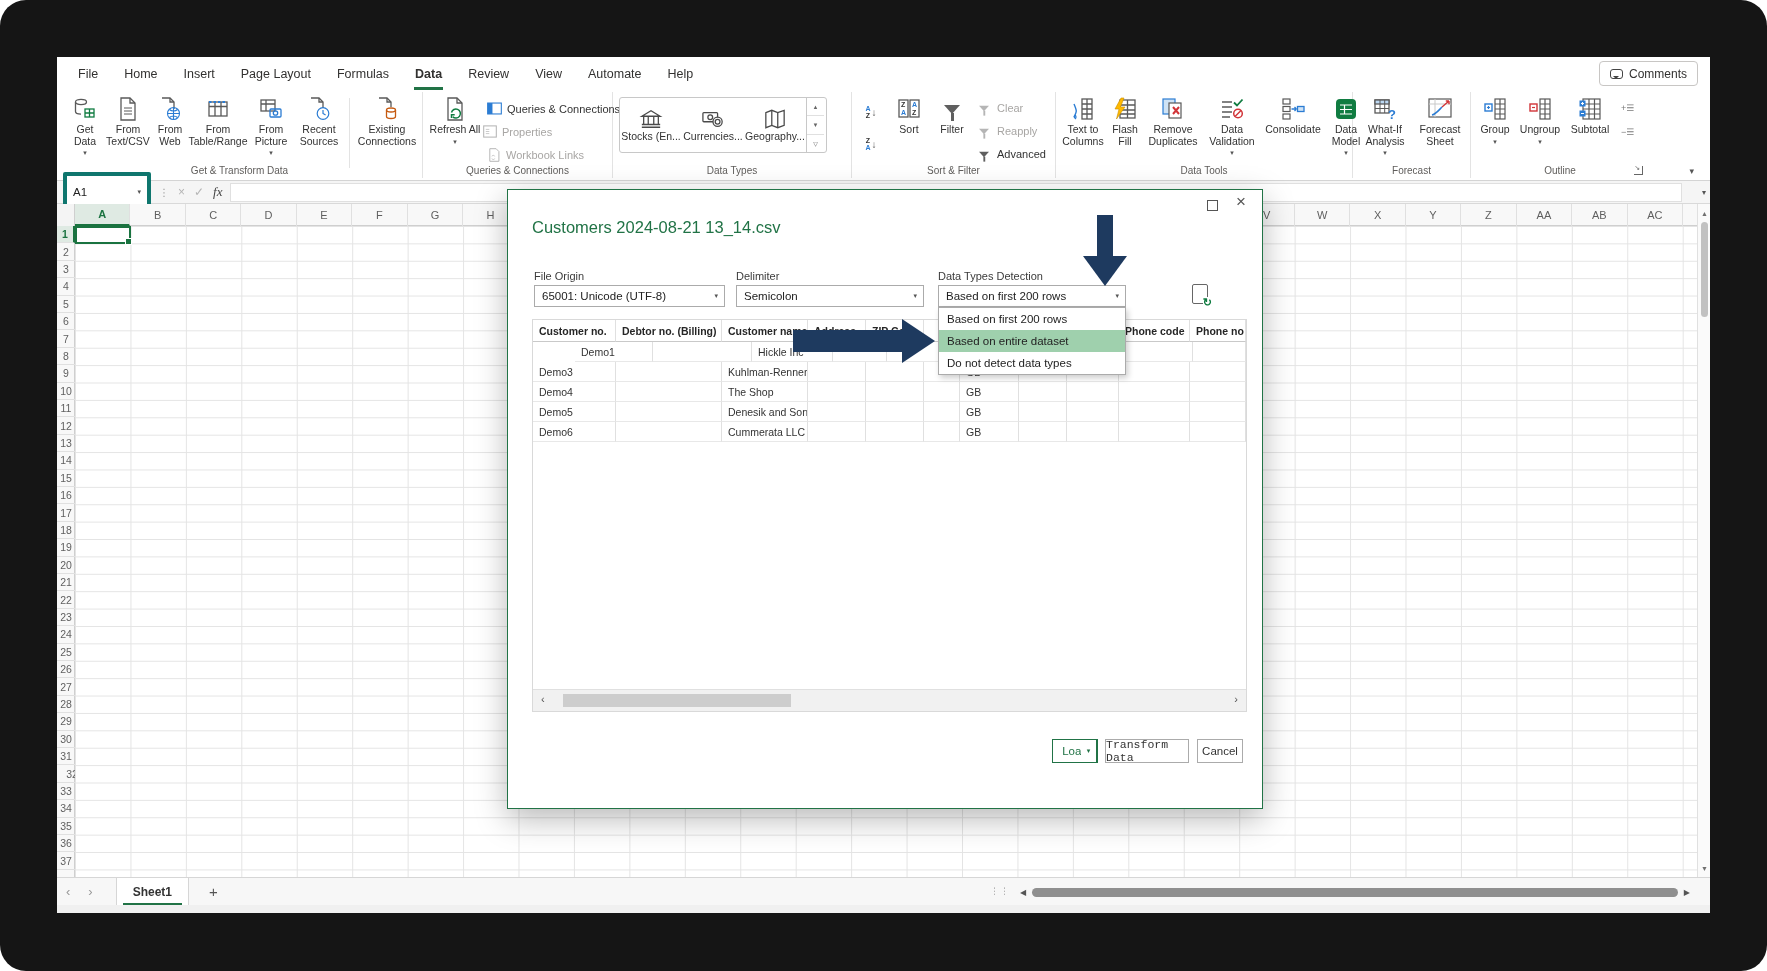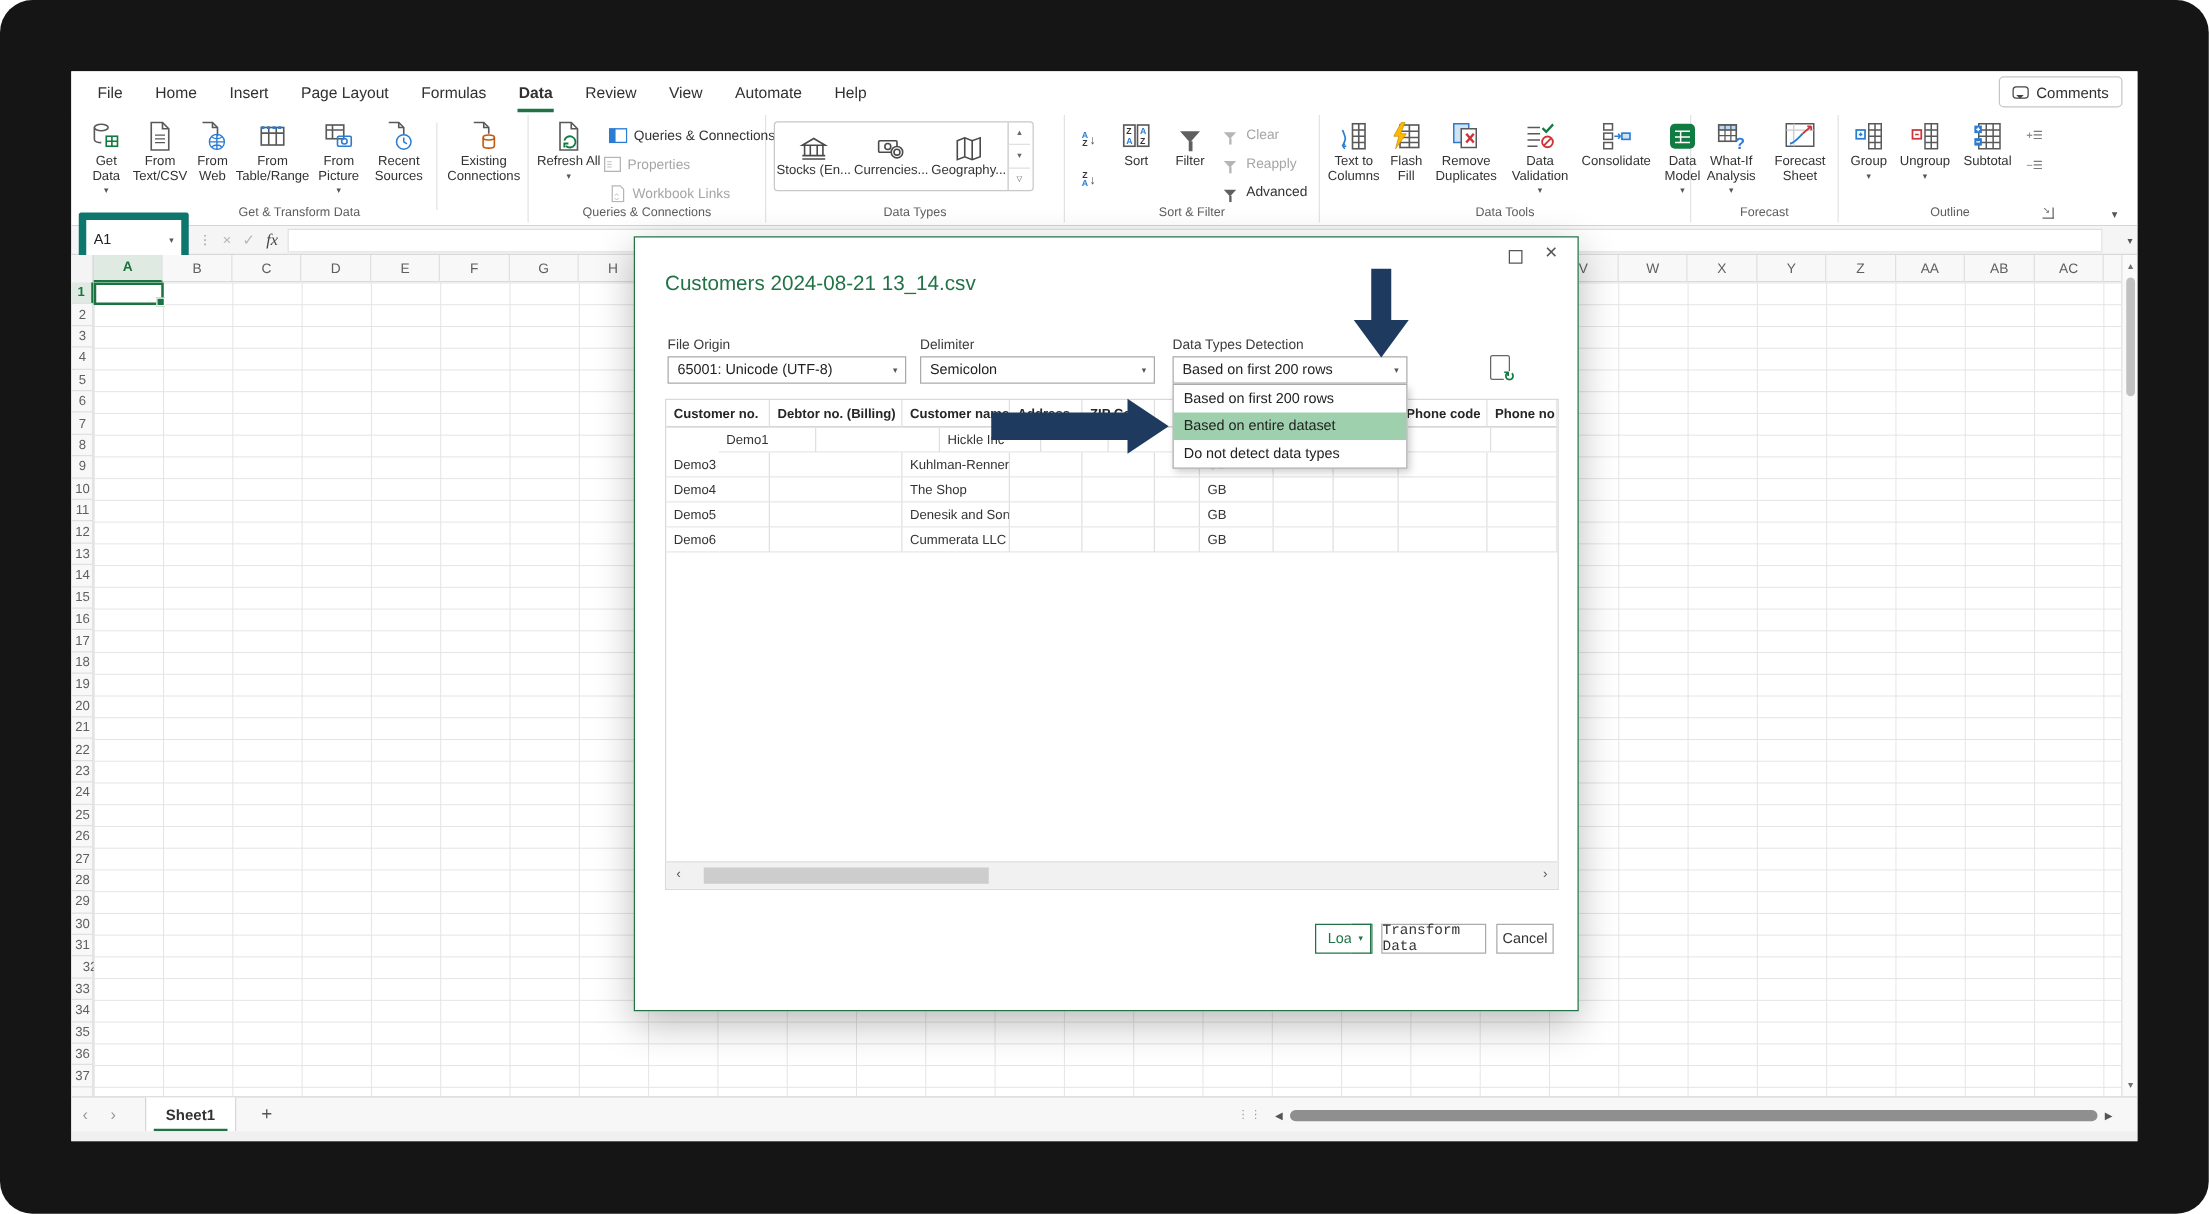--- a/index.html
+++ b/index.html
@@ -36,21 +36,21 @@
   .azletters { font-size:7px; font-weight:bold; line-height:7px; color:#2b7cd3; text-align:center; }
   .azletters b { color:#333; }
   .funnel { width:0; height:0; border-left:8px solid transparent; border-right:8px solid transparent; border-top:9px solid #5f5f5f; position:relative; }
   .funnel::after { content:""; position:absolute; left:-1.5px; top:-1px; width:3px; height:8px; background:#5f5f5f; }
   .funnel.sm { transform:scale(0.62); }
   .funnel.gray { border-top-color:#b5b5b5; } .funnel.gray::after { background:#b5b5b5; }
   .tinybox { font-size:9px; color:#7a7a7a; line-height:9px; }
 
   
   .fbar { position:absolute; left:0; top:124px; right:0; height:23px; background:#f5f5f5; display:flex; align-items:center; border-bottom:1px solid #d9d9d9; }
-  .namebox { margin-left:6px; width:88px; height:19px; background:#fff; border:6px solid #0f766e; border-radius:2px; font-size:11.5px; color:#222; display:flex; align-items:center; padding:16px 6px; justify-content:space-between; }
+  .namebox { margin-left:6px; width:88px; height:19px; background:#fff; border:4px solid #0f766e; border-radius:2px; font-size:11.5px; color:#222; display:flex; align-items:center; padding:16px 6px; justify-content:space-between; }
   .fbtns { display:flex; align-items:center; gap:9px; margin:0 8px; color:#b5b5b5; font-size:12px; }
   .fx { font-family:"Liberation Serif",serif; font-style:italic; color:#444; font-size:13px; }
   .finput { flex:1; height:19px; background:#fff; border:1px solid #e0e0e0; margin-right:28px; }
 
   
   .colhdr { position:absolute; left:0; top:147px; right:13px; height:22px; background:#f8f8f8; border-bottom:1px solid #cfcfcf; }
   .corner { position:absolute; left:0; top:0; width:18px; height:22px; border-right:1px solid #cfcfcf; background:#f4f4f4; }
   .collabel { position:absolute; top:0; height:22px; font-size:11px; color:#5f5f5f; display:flex; align-items:center; justify-content:center; border-right:1px solid #e0e0e0; }
   .collabel.sel { background:#dfeae3; color:#1a7340; font-weight:bold; border-bottom:2px solid #1a7340; }
   .rowhdrs { position:absolute; left:0; top:169px; width:18px; bottom:36px; background:#f8f8f8; border-right:1px solid #cfcfcf; }

